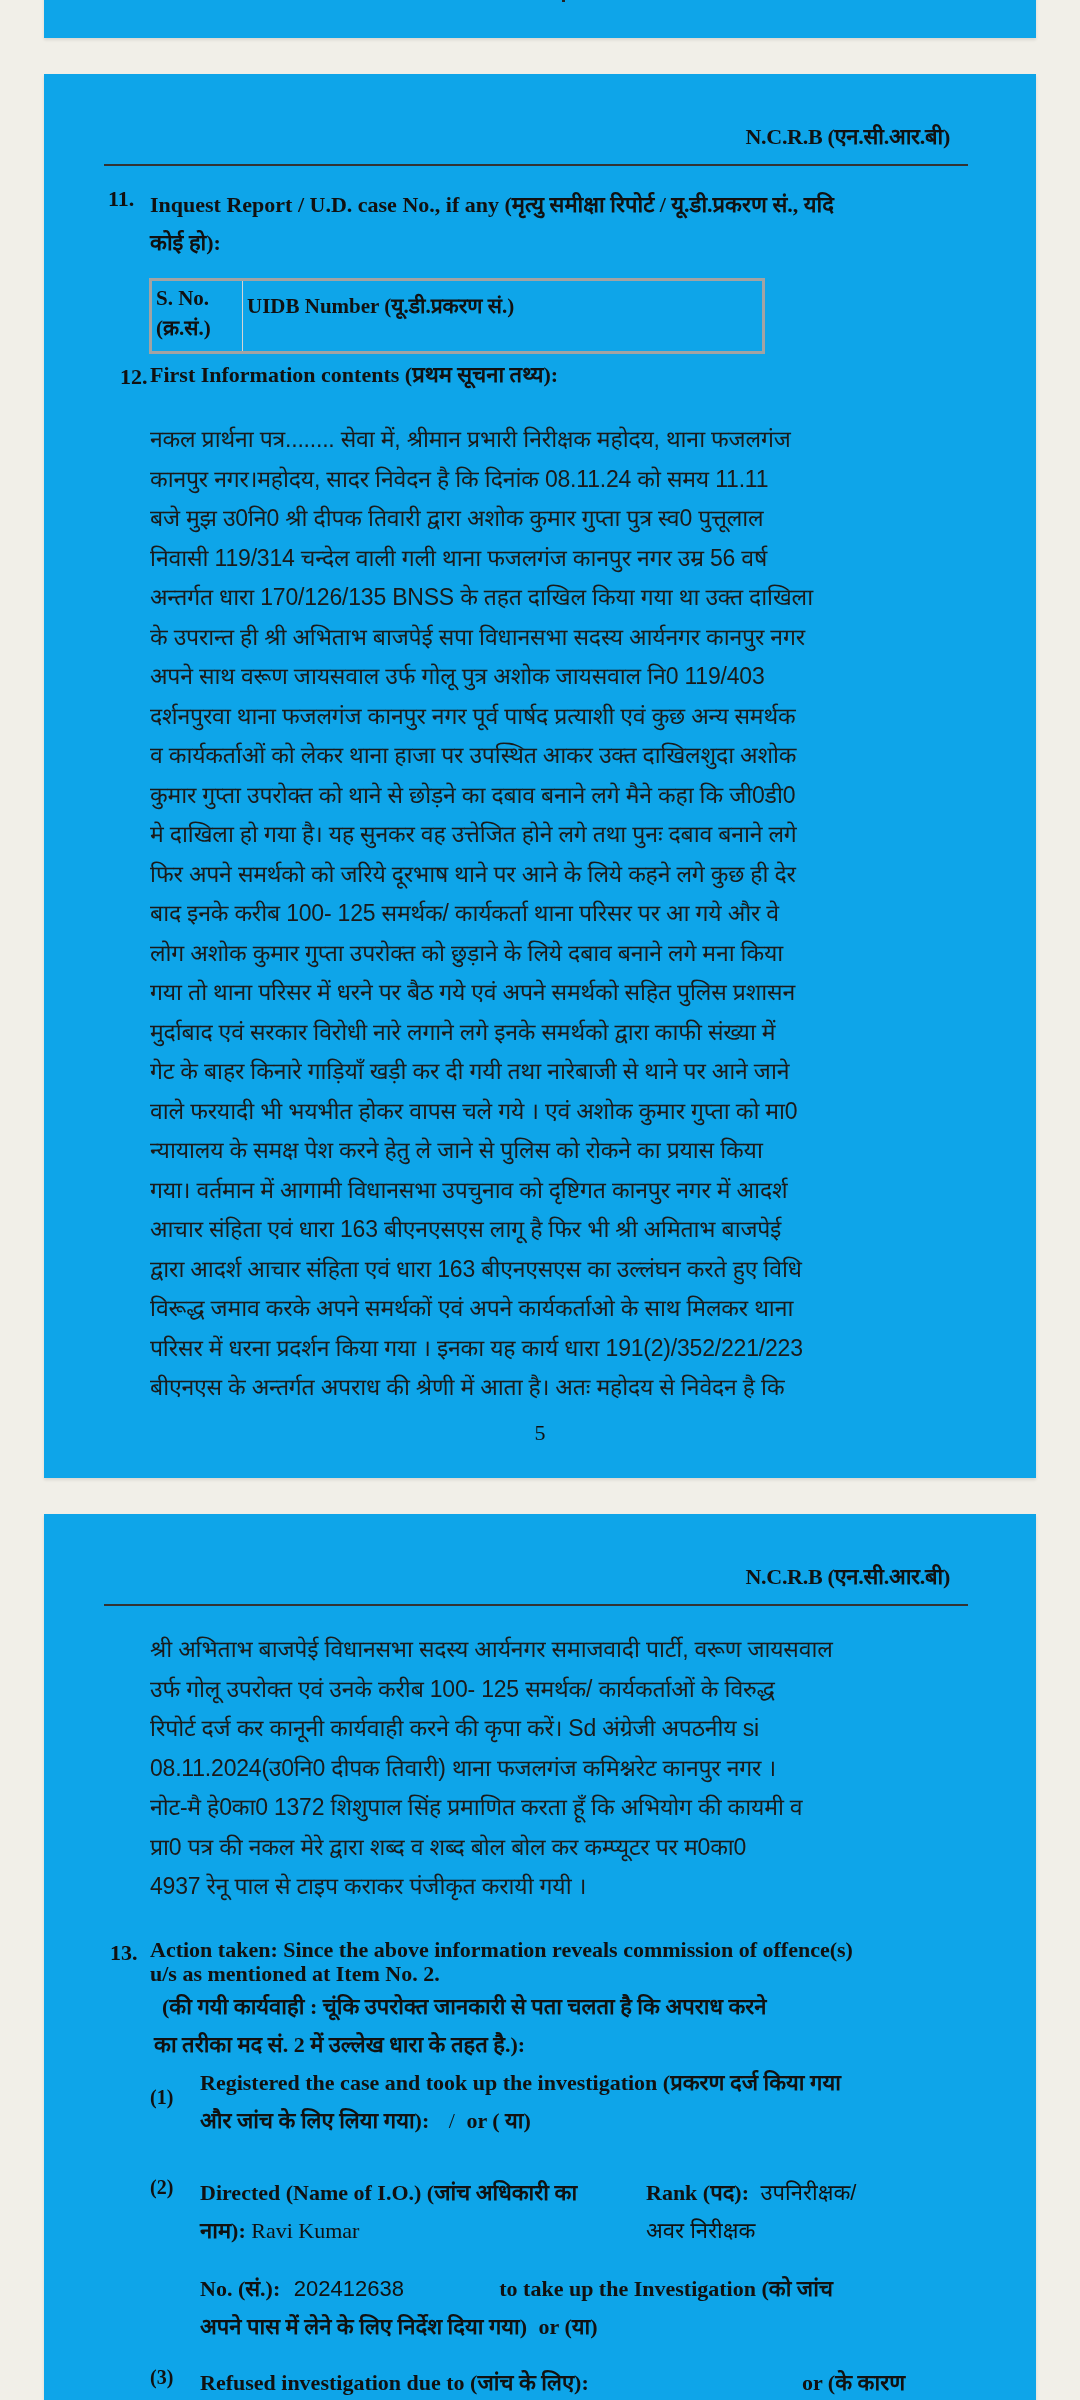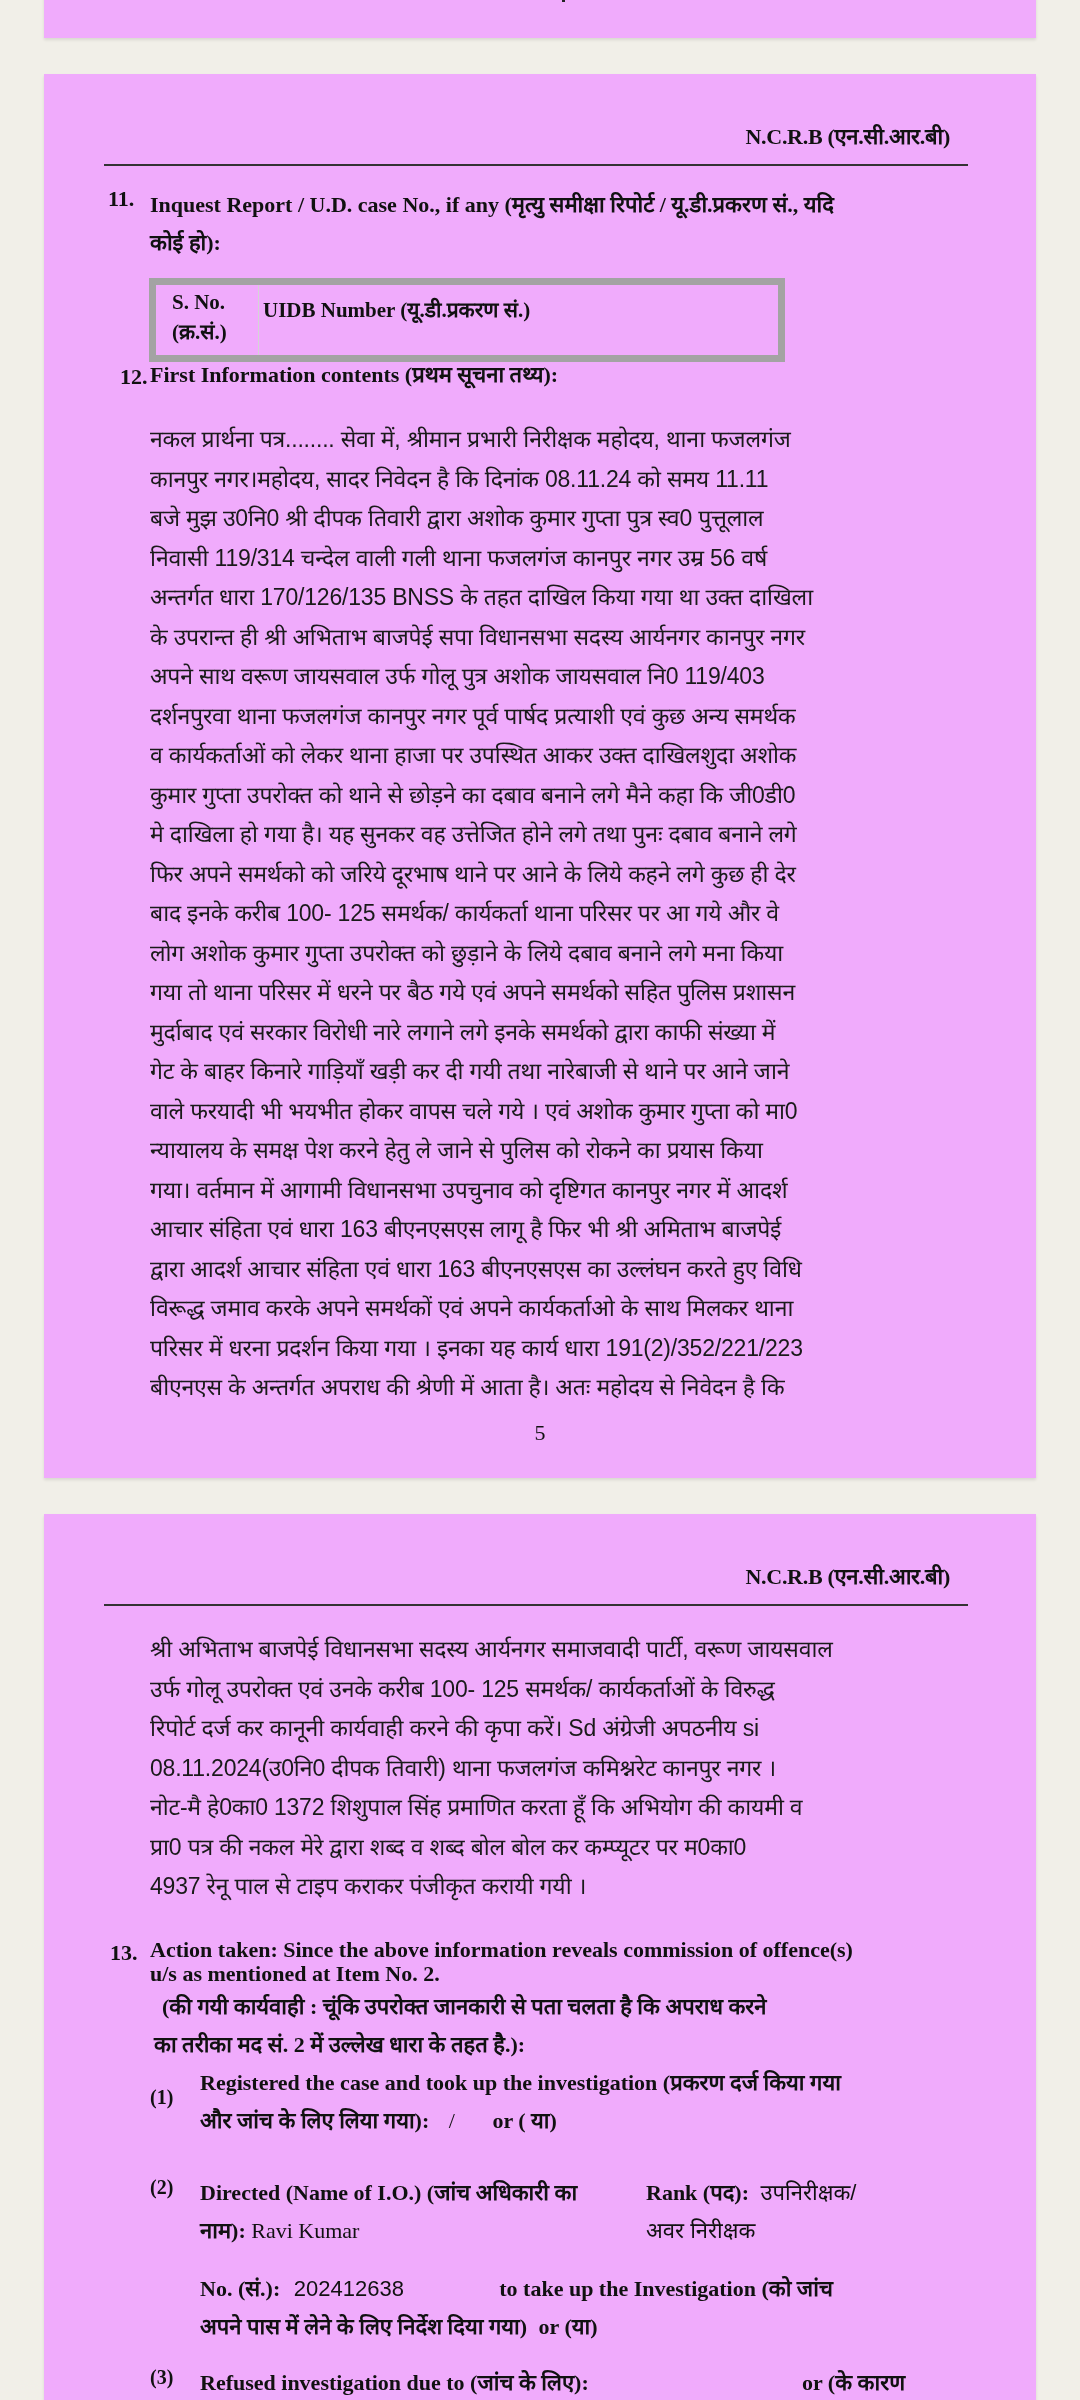--- a/index.html
+++ b/index.html
@@ -4,36 +4,36 @@
 <style>
   html, body { margin:0; padding:0; }
   body {
     width:1080px; height:2400px; overflow:hidden;
     background:#f1efe8;
     font-family:"Liberation Serif", "DejaVu Serif", serif;
     color:#111;
     position:relative;
   }
   .page {
-    position:absolute; left:44px; width:992px; background:#f0abfc;
+    position:absolute; left:44px; width:992px; background:#0ea5e9;
     box-shadow:0 2px 3px rgba(0,0,0,0.10);
   }
   .page-prev { top:-10px; height:48px; }
   .page-prev .tick { position:absolute; left:518px; top:6px; width:3px; height:6px; background:#222; }
   .page-5 { top:74px; height:1404px; }
   .page-6 { top:1514px; height:900px; }
   .ncrb {
     position:absolute; right:86px; font-weight:bold; font-size:22px;
     letter-spacing:-0.3px;
   }
   .rule { position:absolute; left:60px; width:864px; height:2px; background:#333; }
   .sec-num { position:absolute; font-weight:bold; font-size:22px; }
   .sec-title { position:absolute; font-weight:bold; font-size:22px; line-height:38px; }
   .table {
-    position:absolute; border:7px solid #a3a3a3; display:flex;padding-left:12px;
+    position:absolute; border:3px solid #a3a3a3; display:flex;
   }
   .table .c1 { width:82px; border-right:1px solid #d4d4d4; padding:2px 4px; font-weight:bold; font-size:21px; line-height:30px; }
   .table .c2 { flex:1; padding:10px 4px; font-weight:bold; font-size:21px; }
   .body-text {
     position:absolute; left:106px; width:860px;
     font-family:"Liberation Sans", "DejaVu Sans", sans-serif;
     font-size:23px; line-height:39.5px; letter-spacing:-0.2px;
     color:#1a1a1a;
     margin-top:12px;
   }
@@ -125,21 +125,21 @@
     <span style="display:block; padding-left:8px;">(की गयी कार्यवाही : चूंकि उपरोक्त जानकारी से पता चलता है कि अपराध करने</span>
     <span style="display:block">का तरीका मद सं. 2 में उल्लेख धारा के तहत है.):</span>
   </div>
 
   <div class="sub-num" style="left:106px; top:572px;">(1)</div>
   <div class="sec-title" style="left:156px; top:550px; width:820px;">
     <span style="display:block">Registered the case and took up the investigation (प्रकरण दर्ज किया गया</span>
     <span style="display:block">
       <span>और जांच के लिए लिया गया):</span>
       <span class="plain" style="margin-left:14px;">/</span>
-      <span style="margin-left:32px;">or ( या)</span>
+      <span style="margin-left:6px;">or ( या)</span>
     </span>
   </div>
 
   <div class="sub-num" style="left:106px; top:662px;">(2)</div>
   <div class="sec-title" style="left:156px; top:660px; width:440px;">
     <span style="display:block">Directed (Name of I.O.) (जांच अधिकारी का</span>
     <span style="display:block">
       <span>नाम):</span>
       <span class="plain" style="">Ravi Kumar</span>
     </span>

